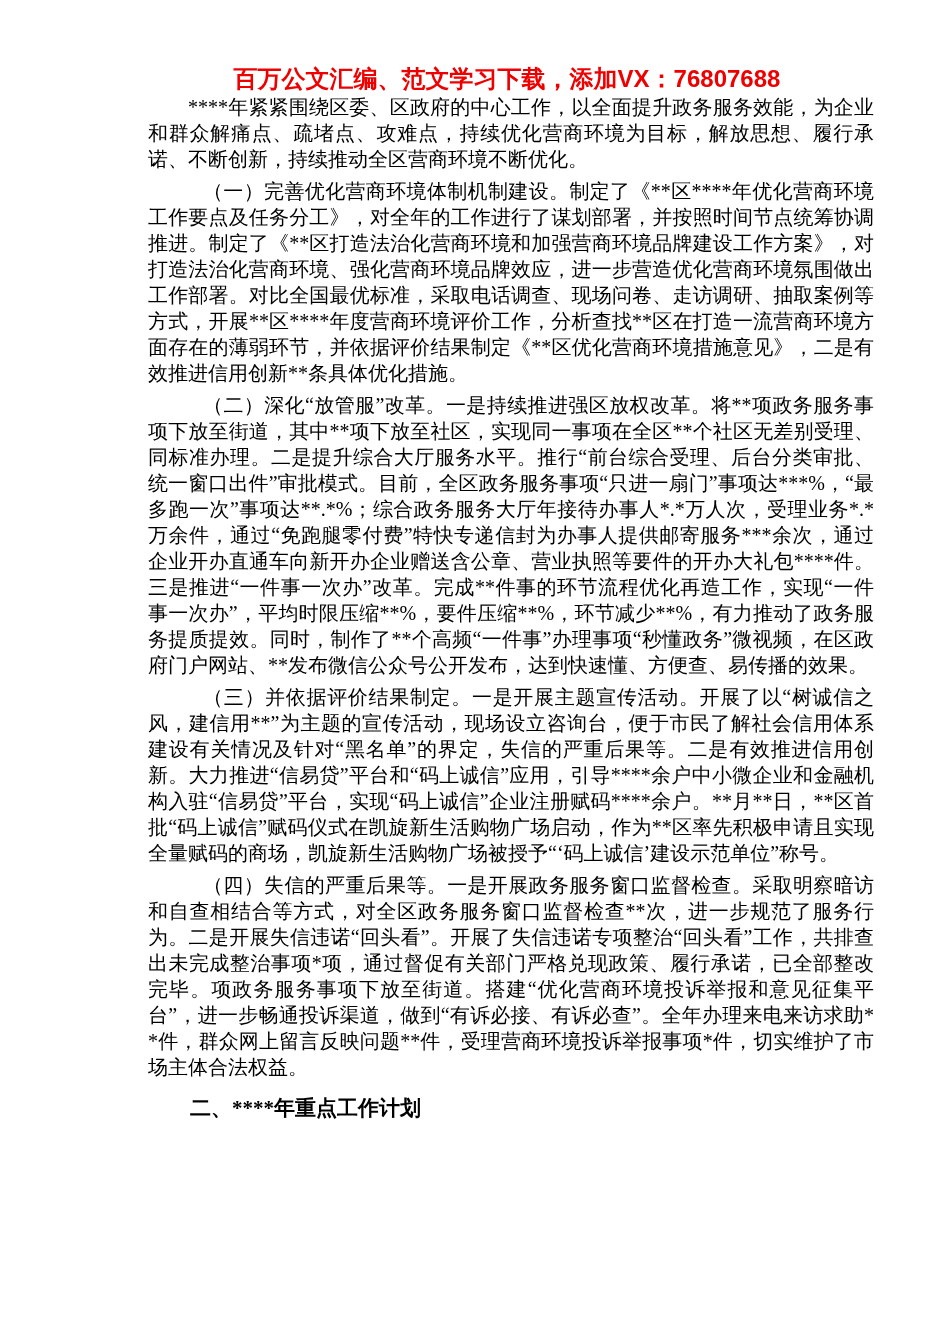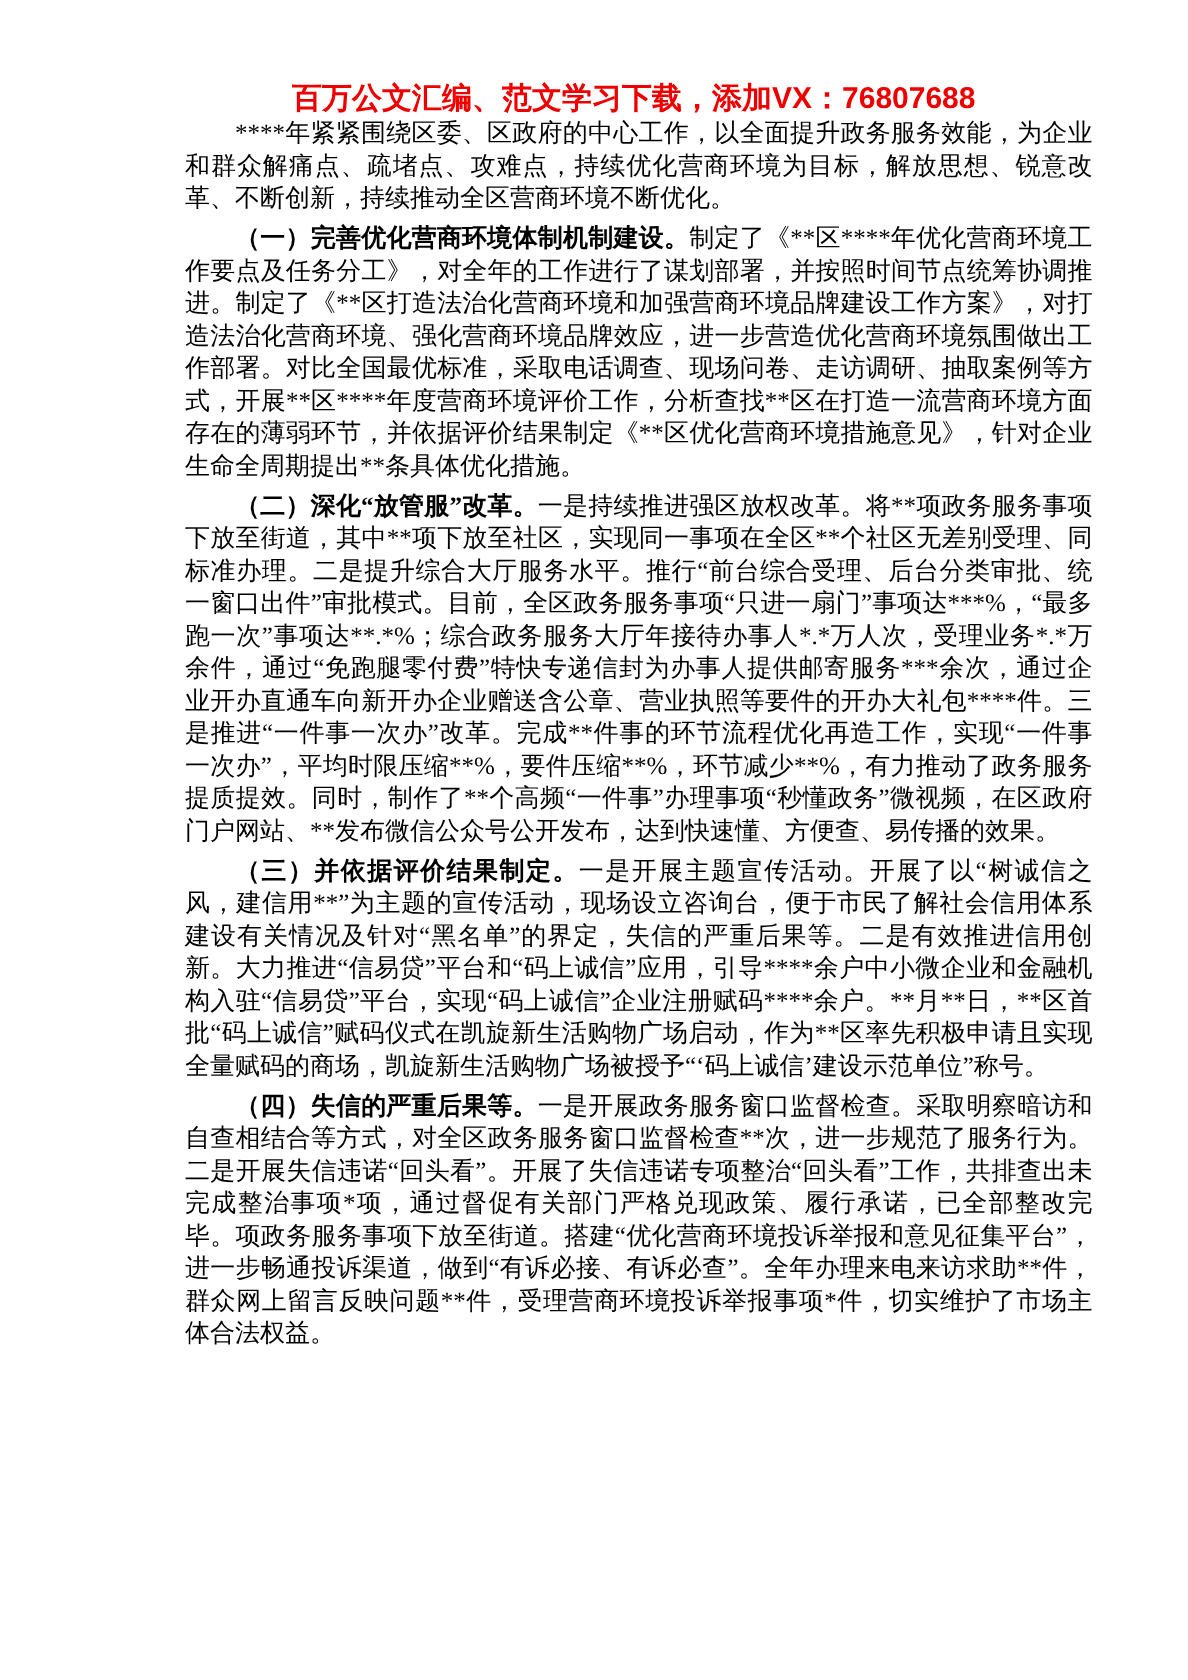--- a/index.html
+++ b/index.html
@@ -40,46 +40,48 @@
   .body-para {
     font-size: 20px;
     line-height: 26px;
     text-align: justify;
     text-justify: inter-ideograph;
     text-indent: 2em;
     margin: 0 0 6px 0;
     word-break: break-all;
   }
   .para-lead {
-    font-weight: bold;
+    font-weight: normal;
+    margin-left: 15px;
   }
   .part-heading.second {
     margin-top: 14px;
   }
 </style>
 </head>
 <body>
 
 <div class="page">
 
   <div class="promo-header">百万公文汇编、范文学习下载，添加VX：76807688</div>
 
 
-  <p class="body-para">****年紧紧围绕区委、区政府的中心工作，以全面提升政务服务效能，为企业和群众解痛点、疏堵点、攻难点，持续优化营商环境为目标，解放思想、锐意改革、不断创新，持续推动全区营商环境不断优化。</p>
+  <p class="body-para">****年紧紧围绕区委、区政府的中心工作，以全面提升政务服务效能，为企业和群众解痛点、疏堵点、攻难点，持续优化营商环境为目标，解放思想、履行承诺、不断创新，持续推动全区营商环境不断优化。</p>
 
   <p class="body-para">
-    <span class="para-lead">（一）完善优化营商环境体制机制建设。</span><span>制定了《**区****年优化营商环境工作要点及任务分工》，对全年的工作进行了谋划部署，并按照时间节点统筹协调推进。制定了《**区打造法治化营商环境和加强营商环境品牌建设工作方案》，对打造法治化营商环境、强化营商环境品牌效应，进一步营造优化营商环境氛围做出工作部署。对比全国最优标准，采取电话调查、现场问卷、走访调研、抽取案例等方式，开展**区****年度营商环境评价工作，分析查找**区在打造一流营商环境方面存在的薄弱环节，并依据评价结果制定《**区优化营商环境措施意见》，针对企业生命全周期提出**条具体优化措施。</span>
+    <span class="para-lead">（一）完善优化营商环境体制机制建设。</span><span>制定了《**区****年优化营商环境工作要点及任务分工》，对全年的工作进行了谋划部署，并按照时间节点统筹协调推进。制定了《**区打造法治化营商环境和加强营商环境品牌建设工作方案》，对打造法治化营商环境、强化营商环境品牌效应，进一步营造优化营商环境氛围做出工作部署。对比全国最优标准，采取电话调查、现场问卷、走访调研、抽取案例等方式，开展**区****年度营商环境评价工作，分析查找**区在打造一流营商环境方面存在的薄弱环节，并依据评价结果制定《**区优化营商环境措施意见》，二是有效推进信用创新**条具体优化措施。</span>
   </p>
 
   <p class="body-para">
     <span class="para-lead">（二）深化“放管服”改革。</span><span>一是持续推进强区放权改革。将**项政务服务事项下放至街道，其中**项下放至社区，实现同一事项在全区**个社区无差别受理、同标准办理。二是提升综合大厅服务水平。推行“前台综合受理、后台分类审批、统一窗口出件”审批模式。目前，全区政务服务事项“只进一扇门”事项达***%，“最多跑一次”事项达**.*%；综合政务服务大厅年接待办事人*.*万人次，受理业务*.*万余件，通过“免跑腿零付费”特快专递信封为办事人提供邮寄服务***余次，通过企业开办直通车向新开办企业赠送含公章、营业执照等要件的开办大礼包****件。三是推进“一件事一次办”改革。完成**件事的环节流程优化再造工作，实现“一件事一次办”，平均时限压缩**%，要件压缩**%，环节减少**%，有力推动了政务服务提质提效。同时，制作了**个高频“一件事”办理事项“秒懂政务”微视频，在区政府门户网站、**发布微信公众号公开发布，达到快速懂、方便查、易传播的效果。</span>
   </p>
 
   <p class="body-para">
     <span class="para-lead">（三）并依据评价结果制定。</span><span>一是开展主题宣传活动。开展了以“树诚信之风，建信用**”为主题的宣传活动，现场设立咨询台，便于市民了解社会信用体系建设有关情况及针对“黑名单”的界定，失信的严重后果等。二是有效推进信用创新。大力推进“信易贷”平台和“码上诚信”应用，引导****余户中小微企业和金融机构入驻“信易贷”平台，实现“码上诚信”企业注册赋码****余户。**月**日，**区首批“码上诚信”赋码仪式在凯旋新生活购物广场启动，作为**区率先积极申请且实现全量赋码的商场，凯旋新生活购物广场被授予“‘码上诚信’建设示范单位”称号。</span>
   </p>
 
   <p class="body-para">
     <span class="para-lead">（四）失信的严重后果等。</span><span>一是开展政务服务窗口监督检查。采取明察暗访和自查相结合等方式，对全区政务服务窗口监督检查**次，进一步规范了服务行为。二是开展失信违诺“回头看”。开展了失信违诺专项整治“回头看”工作，共排查出未完成整治事项*项，通过督促有关部门严格兑现政策、履行承诺，已全部整改完毕。项政务服务事项下放至街道。搭建“优化营商环境投诉举报和意见征集平台”，进一步畅通投诉渠道，做到“有诉必接、有诉必查”。全年办理来电来访求助**件，群众网上留言反映问题**件，受理营商环境投诉举报事项*件，切实维护了市场主体合法权益。</span>
   </p>
 
+  <div class="part-heading second">二、****年重点工作计划</div>
 
 </div>
 
 </body></html>

